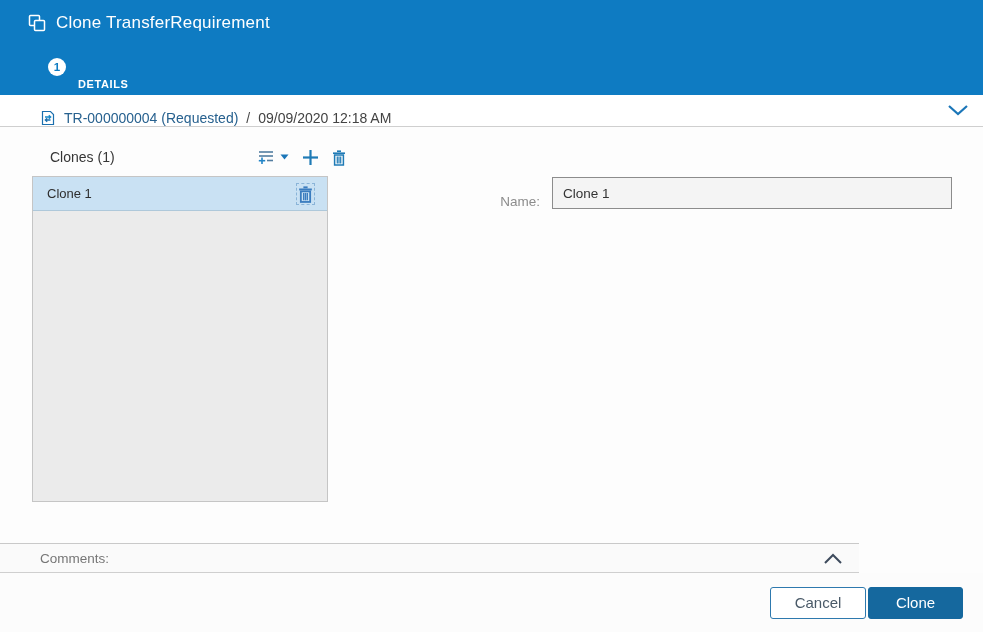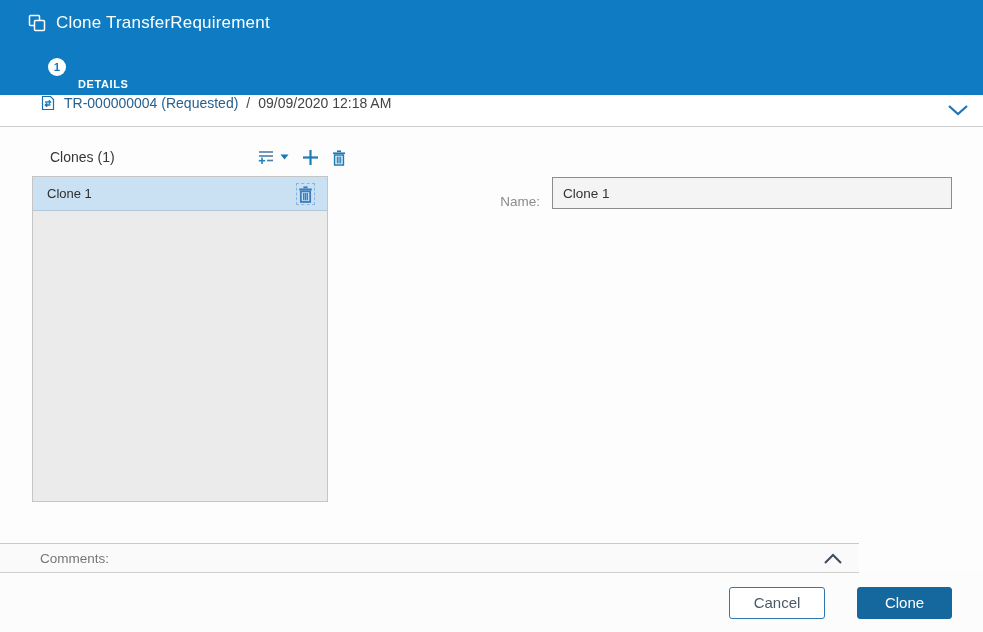--- a/index.html
+++ b/index.html
@@ -28,21 +28,21 @@
     width: 18px; height: 18px; border-radius: 50%; background: #ffffff;
     color: #0e7bc2; font-size: 11.5px; font-weight: bold;
     display: flex; align-items: center; justify-content: center;
   }
   .step-label { color: #ffffff; font-size: 11px; font-weight: 700; letter-spacing: 0.6px; margin-top: 34px; }
 
   
   .breadcrumb-row {
     position: absolute; left: 0; top: 95px; width: 983px; height: 32px;
     background: #ffffff; border-bottom: 1px solid #cfcfcf;
-    display: flex; align-items: flex-start; padding-left: 40px;
+    display: flex; align-items: flex-end; padding-left: 40px;
   }
   .breadcrumb-row .bc-icon { display: flex; margin-right: 8px; }
   .bc-link { color: #27618f; font-size: 14px; cursor: pointer; }
   .bc-sep { color: #4a4a4a; font-size: 14px; margin: 0 8px; }
   .bc-time { color: #434343; font-size: 14px; }
   .bc-chevron { position: absolute; right: 14px; top: 9px; cursor: pointer; display: flex; }
 
   
   .clones-header {
     position: absolute; left: 32px; top: 145px; width: 296px; height: 24px;
@@ -89,21 +89,21 @@
     display: flex; align-items: center; padding-left: 40px;
   }
   .comments-label { color: #767676; font-size: 13.5px; }
   .comments-chevron { position: absolute; right: 16px; top: 9px; cursor: pointer; display: flex; }
 
   
   .footer {
     position: absolute; left: 0; top: 573px; width: 983px; height: 59px;
     background: #fcfcfc;
     display: flex; align-items: center; justify-content: flex-end;
-    gap: 32px; padding-right: 31px;
+    gap: 2px; padding-right: 20px;
   }
   .btn {
     height: 32px; border-radius: 3px; font-size: 15px; cursor: pointer;
     font-family: "Liberation Sans", sans-serif;
     display: flex; align-items: center; justify-content: center;
   }
   .btn-cancel {
     width: 96px; background: #ffffff; border: 1px solid #2e79ae; color: #4a5a68;
   }
   .btn-primary {

